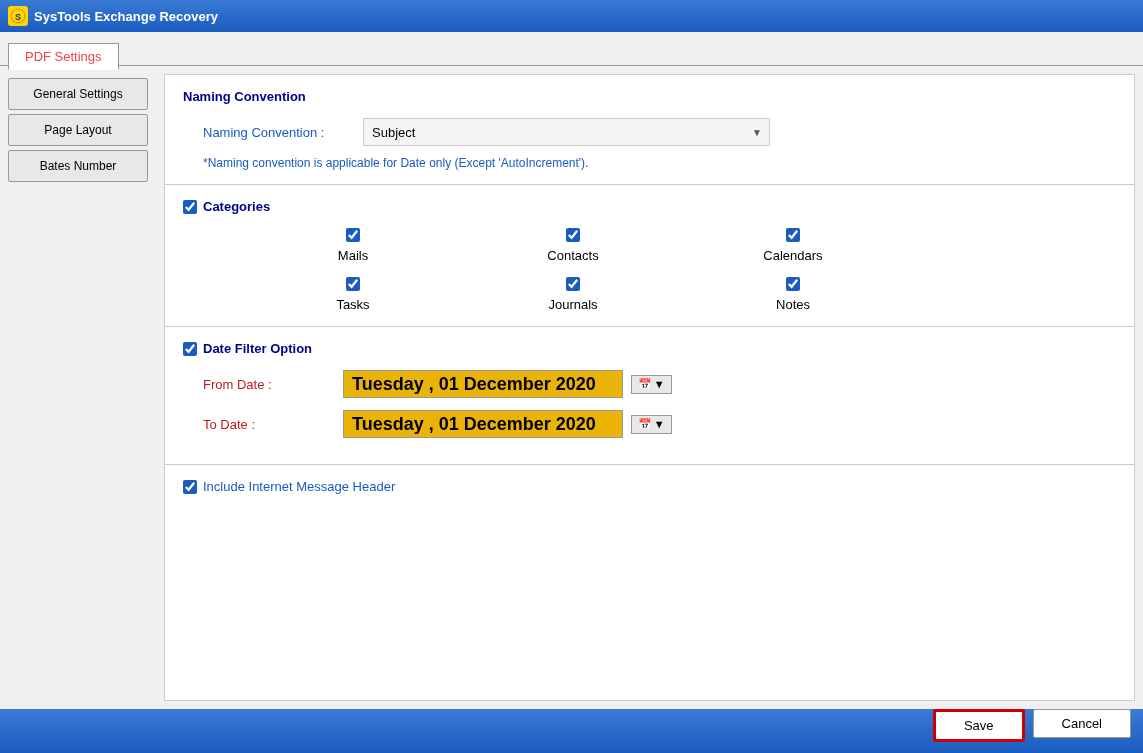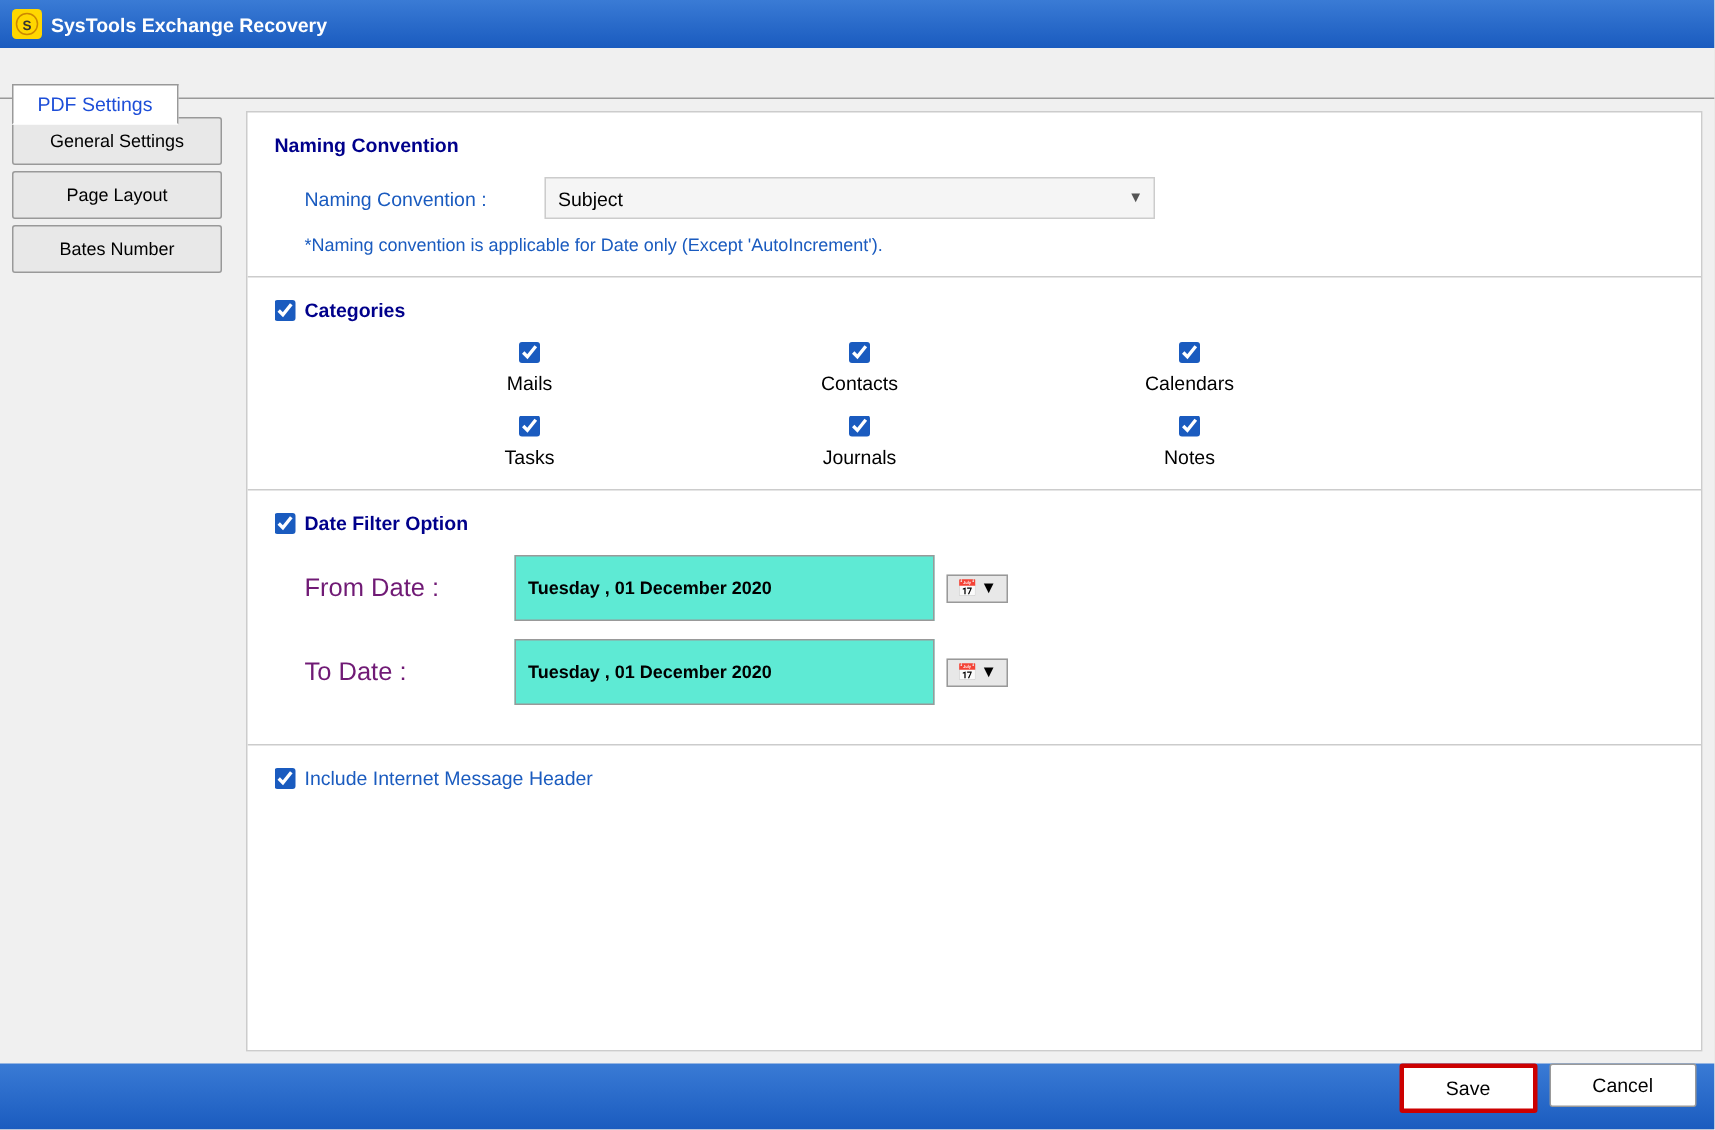--- a/index.html
+++ b/index.html
@@ -50,24 +50,24 @@
       border-bottom: 1px solid #999;
     }
 
     .tab {
       display: inline-block;
       padding: 5px 16px;
       background: white;
       border: 1px solid #999;
       border-bottom: 1px solid white;
       font-size: 13px;
-      color: #1d4ed8;
+      color: #ef4444;
       cursor: pointer;
       position: relative;
-      top: 18px;
+      top: 5px;
     }
 
     .content-area {
       display: flex;
       flex: 1;
       background: #f0f0f0;
       padding: 8px;
       gap: 16px;
     }
 
@@ -203,34 +203,34 @@
     }
 
     .date-row {
       display: flex;
       align-items: center;
       margin-bottom: 12px;
       padding-left: 20px;
     }
 
     .date-label {
-      color: #701a75;
+      color: #b91c1c;
       width: 140px;
-      font-size: 17px;
+      font-size: 13px;
     }
 
     .date-input-wrapper {
       display: flex;
       align-items: center;
       border: 1px solid #999;
-      background: #5eead4;
-      height: 44px;
+      background: #eab308;
+      height: 28px;
       padding: 0 8px;
       min-width: 280px;
-      font-size: 12px;
+      font-size: 18px;
       font-weight: bold;
       color: #000;
     }
 
     .date-picker-btn {
       margin-left: 8px;
       border: 1px solid #999;
       background: #e8e8e8;
       padding: 2px 6px;
       cursor: pointer;

